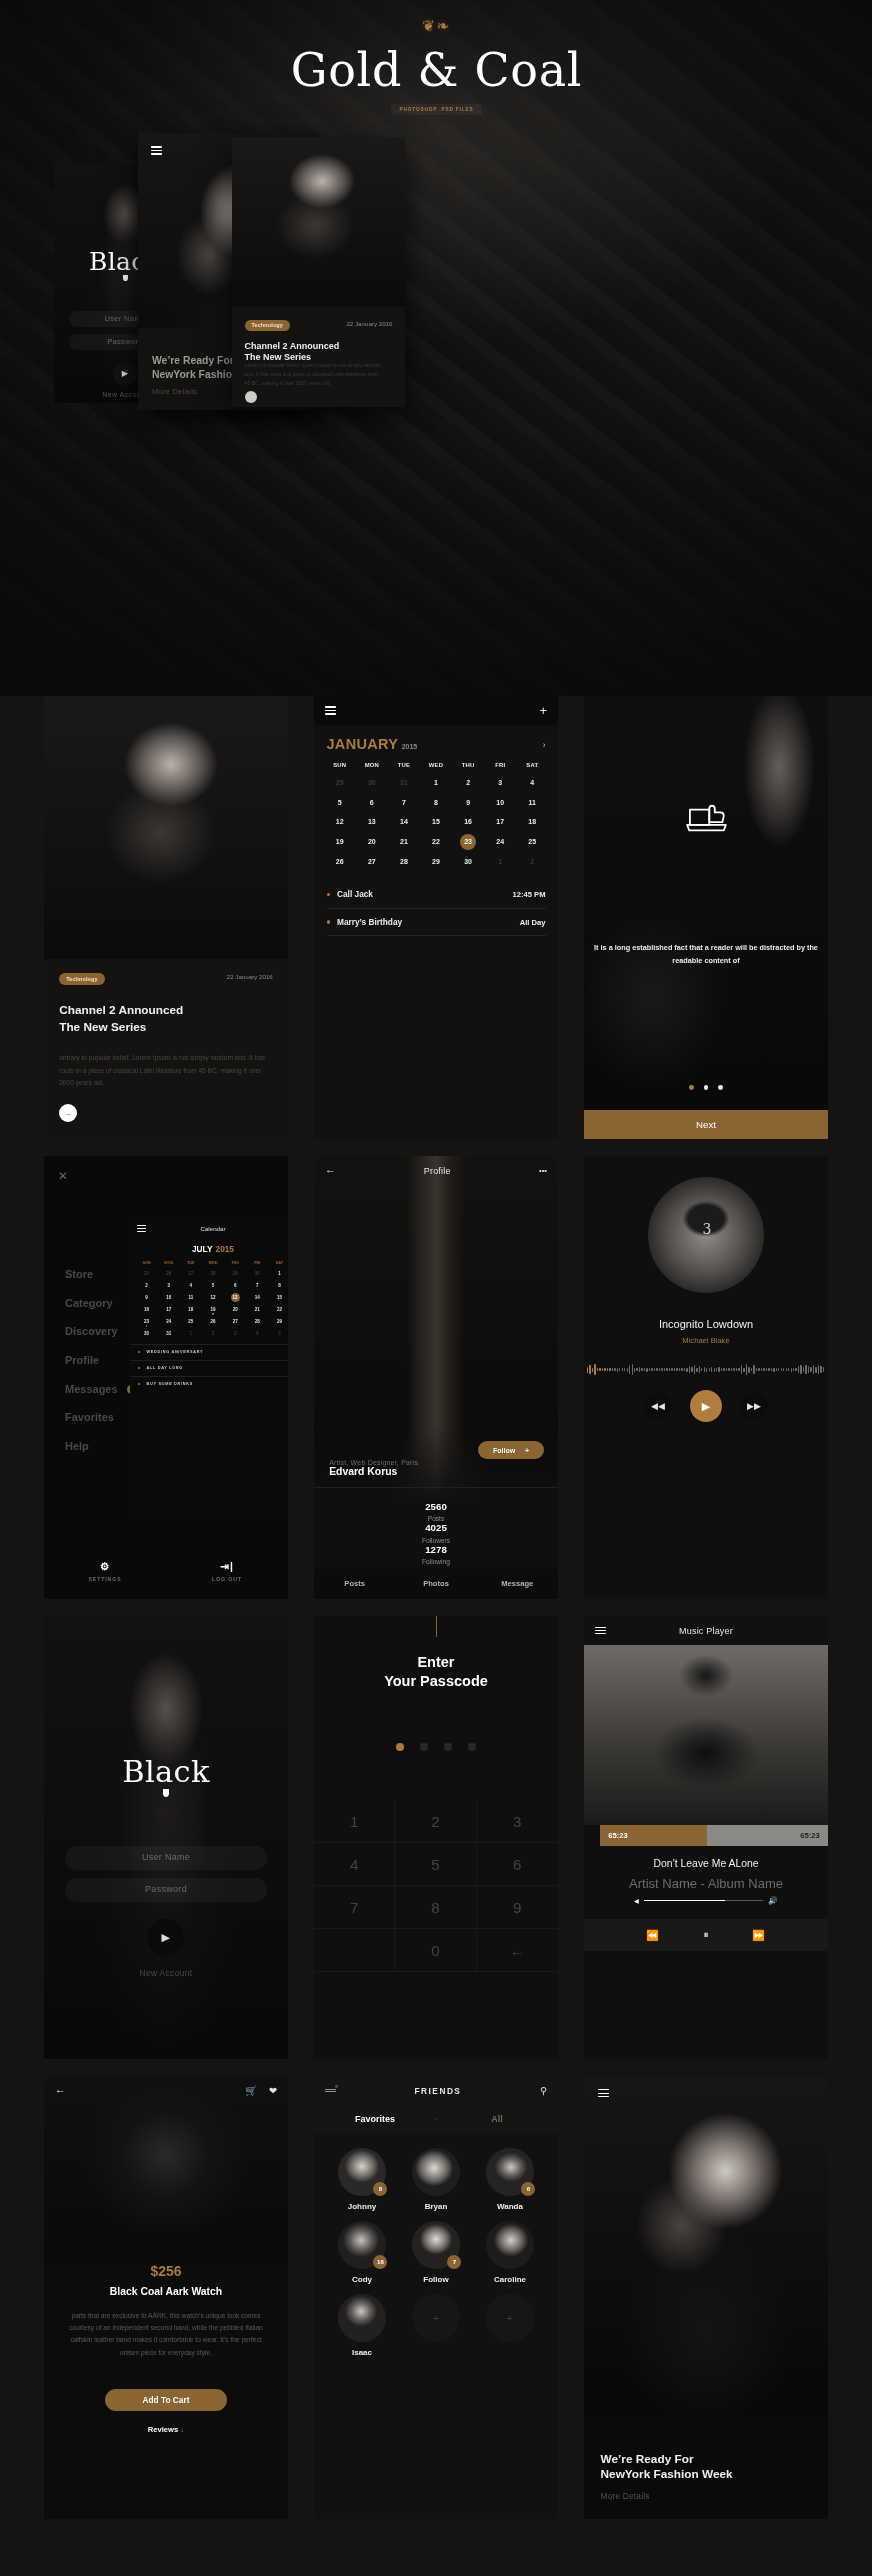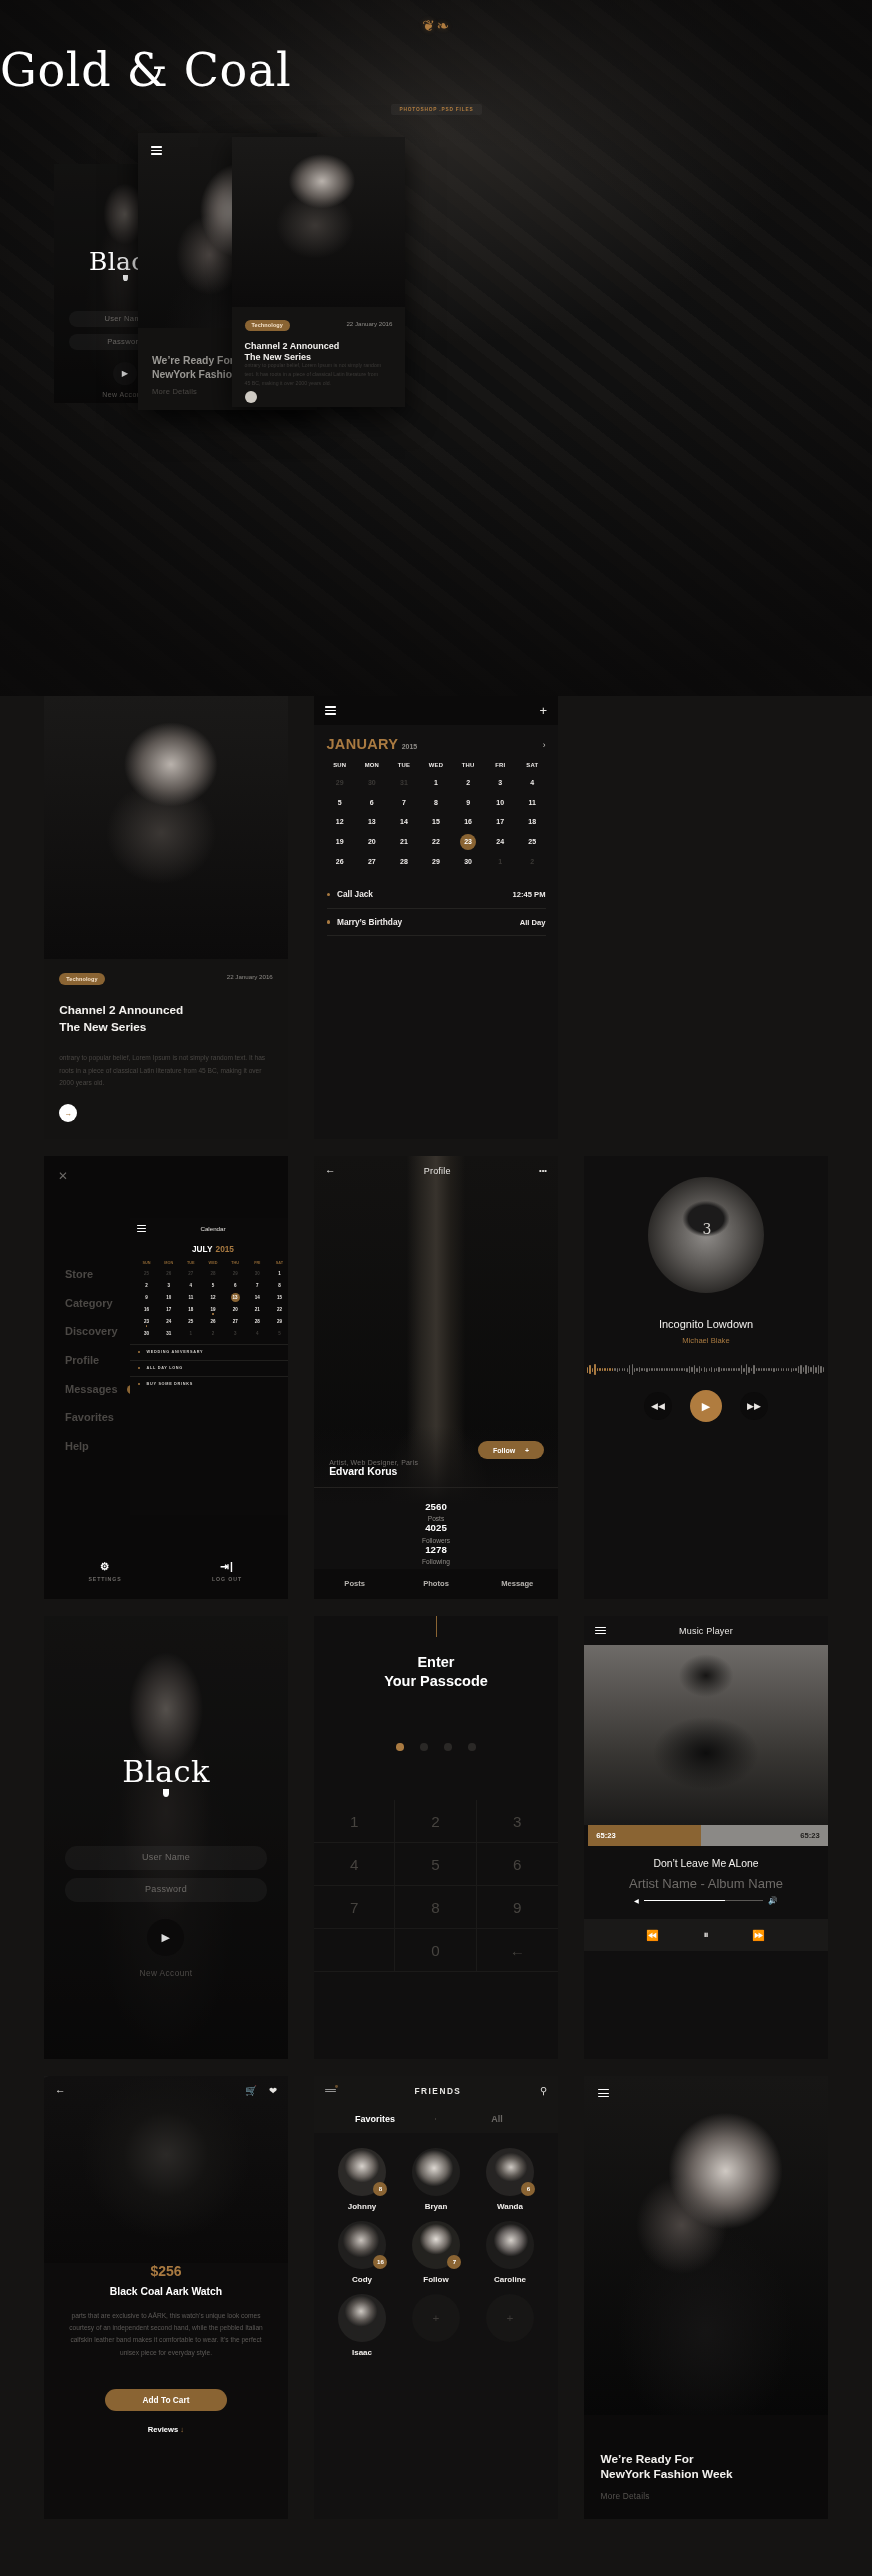--- a/index.html
+++ b/index.html
@@ -27,21 +27,21 @@
     background: radial-gradient(ellipse 75% 60% at 50% 42%, rgba(0,0,0,0) 35%, rgba(10,9,9,.85) 100%);
     pointer-events:none;
   }
   .hero-inner { position: relative; z-index: 3; }
   .ornament {
     text-align: center; color: #b07c3f; font-size: 15.2px; letter-spacing: 1.4px;
     font-family: "DejaVu Serif", serif; padding-top: 16.6px; height: 30.5px;
     text-shadow: 0 0 5.5px rgba(176,124,63,.35);
   }
   .hero-title {
-    text-align: left; color: #fff;
+    text-align: center; color: #fff;
     font-family: "DejaVu Serif", serif;
     font-size: 46px; line-height: 1.0; font-weight: 400;
     letter-spacing: 0.7px; margin-top: 16.6px;
   }
   .hero-sub {
     text-align: center; color: #f2efec; font-size: 11px;
     letter-spacing: 6.2px; font-weight: 700; margin-top: 12.5px;
   }
   .hero-badge {
     margin: 11px auto 0; width: 91px; height: 11px; line-height: 11px;
@@ -285,21 +285,21 @@
   .pc-dots i.on { background:#a97a41; }
   .pad { position:absolute; left:0; right:0; top:184px; display:grid; grid-template-columns:repeat(3,1fr); }
   .pad div {
     height:43px; display:flex; align-items:center; justify-content:center;
     color:#46433f; font-size:15.2px; border-right:0.7px solid #1b1a19; border-bottom:0.7px solid #1b1a19;
   }
   .pad div:nth-child(3n) { border-right:none; }
 
   
   .m2-img { position:absolute; left:0; right:0; top:29px; height:180px; }
-  .m2-bar { position:absolute; left:4px; right:0; top:209px; height:21px; background:#8b8986; display:flex; align-items:center; }
+  .m2-bar { position:absolute; left:16px; right:0; top:209px; height:21px; background:#8b8986; display:flex; align-items:center; }
   .m2-fill { position:absolute; left:0; top:0; bottom:0; width:47%; background:#8a6433; }
   .m2-t1 { position:relative; color:#fff; font-size:7.6px; font-weight:700; margin-left:8.3px; }
   .m2-t2 { position:absolute; right:8.3px; color:#23211f; font-size:7.6px; font-weight:700; }
   .m2-title { position:absolute; left:0; right:0; top:242px; text-align:center; color:#f3f1ee; font-size:10.4px; }
   .m2-sub { position:absolute; left:0; right:0; top:260px; text-align:center; color:#6e6b68; font-size:13px; }
   .m2-vol { position:absolute; left:50px; right:50px; top:280px; display:flex; align-items:center; gap:5.5px; }
   .m2-track { flex:1; height:1.4px; background:#5b5956; position:relative; }
   .m2-track i { position:absolute; left:0; top:0; bottom:0; width:68%; background:#fff; }
   .m2-ctrls { position:absolute; left:0; right:0; top:303px; height:32px; background:#1a1918; display:flex; align-items:center; justify-content:center; gap:44px; color:#e9e6e3; font-size:10.4px; }
 
@@ -482,20 +482,32 @@
             <div class="ev-time">12:45 PM</div>
           </div>
           <div class="ev">
             <i class="ev-dot"></i>
             <div class="ev-name">Marry’s Birthday</div>
             <div class="ev-time">All Day</div>
           </div>
         </div>
     </div>
 
+    <div class="scr c3">
+      <div class="ph ph-girlphone"></div>
+      <div class="veil"></div>
+      <svg class="ob-icon" viewBox="0 0 68 52" fill="none" stroke="#ffffff" stroke-width="2.6" stroke-linejoin="round">
+        <path d="M10 14h28v22H10z"></path>
+        <path d="M6 36h56l-3 8H9z"></path>
+        <path d="M38 22v-9c0-3 2-5 4-5s4 2 4 5v5h8c3 0 5 2 5 5l-2 9H38z"></path>
+      </svg>
+      <div class="ob-text">It is a long established fact that a reader will be distracted by the readable content of</div>
+      <div class="ob-dots"><i class="on"></i><i></i><i></i></div>
+      <div class="ob-next">Next</div>
+    </div>
 
   </div>
 
   <div class="row">
 
     <div class="scr c1" style="background:#0a0909">
       <div class="side-close">✕</div>
       <ul class="side-nav" id="side-nav">
           <li><span>Store</span></li>
           <li><span>Category</span></li>

